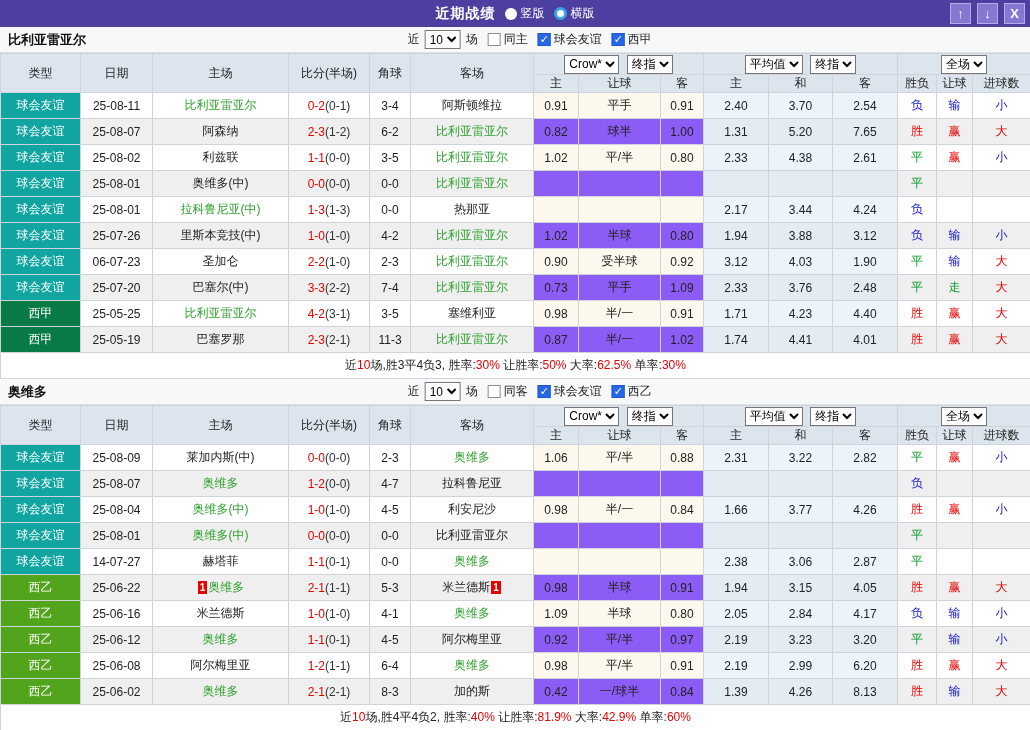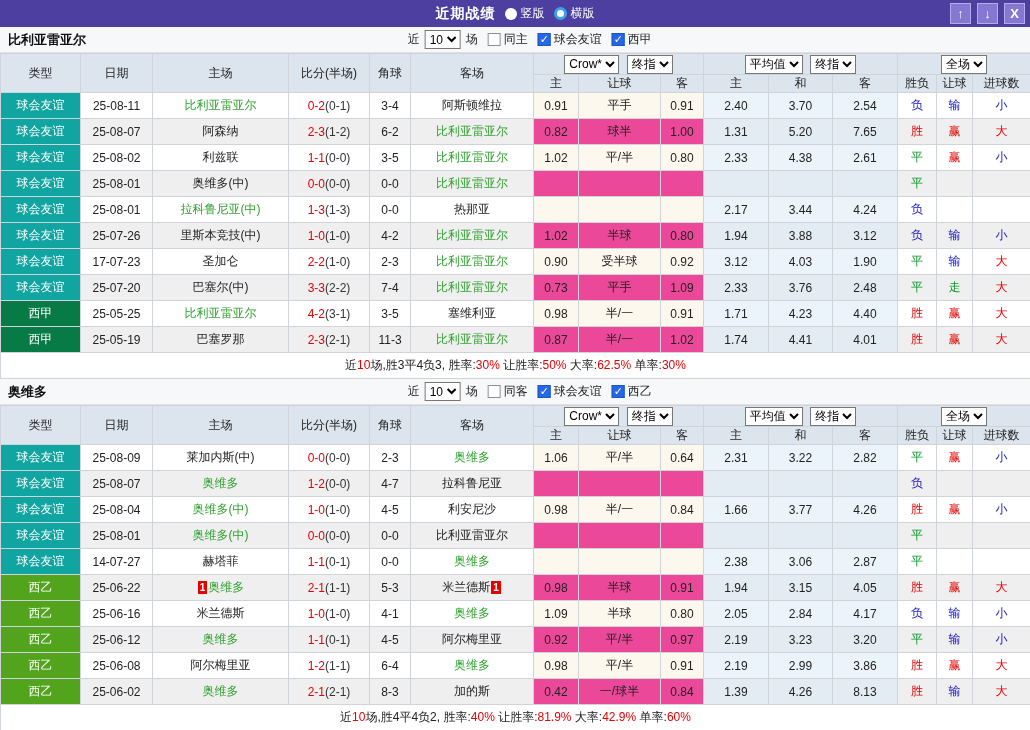--- a/index.html
+++ b/index.html
@@ -37,21 +37,21 @@
   th, td { border: 1px solid #cfd4da; text-align: center; vertical-align: middle;
     padding: 0; font-size: 12px; white-space: nowrap; overflow: hidden; }
   thead th { background: #dce5ee; font-weight: normal; color: #222; }
   .hrow1 th { height: 21px; }
   .hrow2 th { height: 17px; }
   tbody td { height: 26px; }
   tr.odd  td { background: #fff; }
   tr.even td { background: #efefef; }
   td.c-type { color: #fff; }
   tr.odd  td.c-hc  { background: #fdf8ee; }
-  tr.even td.c-hc  { background: #ec4899; }
+  tr.even td.c-hc  { background: #8b5cf6; }
   tr.odd  td.c-avg { background: #eaf4fa; }
   tr.even td.c-avg { background: #e2ecf2; }
   .s-main { color: #e60000; }
   .s-half { color: #333; }
   .flag { background: #e60000; color: #fff; font-size: 10px; font-weight: bold;
     padding: 0 2px; margin: 0 1px; display: inline-block; line-height: 13px; }
   tfoot td { height: 26px; background: #fff; color: #222; border: 1px solid #cfd4da; }
   .sum-r { color: #e60000; }
 </style>
 </head>
@@ -239,21 +239,21 @@
           <td class="c-hc">0.80</td>
           <td class="c-avg">1.94</td>
           <td class="c-avg">3.88</td>
           <td class="c-avg">3.12</td>
           <td style="color: rgb(20, 20, 204);">负</td>
           <td style="color: rgb(20, 20, 204);">输</td>
           <td style="color: rgb(20, 20, 204);">小</td>
         </tr>
         <tr class="odd">
           <td class="c-type" style="background: rgb(17, 165, 161);">球会友谊</td>
-          <td>17-07-23</td>
+          <td>06-07-23</td>
           <td><span>圣加仑</span></td>
           <td><span class="s-main">2-2</span><span class="s-half">(1-0)</span></td>
           <td>2-3</td>
           <td><span style="color: rgb(47, 161, 47);">比利亚雷亚尔</span></td>
           <td class="c-hc">0.90</td>
           <td class="c-hc">受半球</td>
           <td class="c-hc">0.92</td>
           <td class="c-avg">3.12</td>
           <td class="c-avg">4.03</td>
           <td class="c-avg">1.90</td>
@@ -389,21 +389,21 @@
     <tbody>
         <tr class="odd">
           <td class="c-type" style="background: rgb(17, 165, 161);">球会友谊</td>
           <td>25-08-09</td>
           <td><span>莱加内斯(中)</span></td>
           <td><span class="s-main">0-0</span><span class="s-half">(0-0)</span></td>
           <td>2-3</td>
           <td><span style="color: rgb(47, 161, 47);">奥维多</span></td>
           <td class="c-hc">1.06</td>
           <td class="c-hc">平/半</td>
-          <td class="c-hc">0.64</td>
+          <td class="c-hc">0.88</td>
           <td class="c-avg">2.31</td>
           <td class="c-avg">3.22</td>
           <td class="c-avg">2.82</td>
           <td style="color: rgb(8, 153, 41);">平</td>
           <td style="color: rgb(230, 0, 0);">赢</td>
           <td style="color: rgb(20, 20, 204);">小</td>
         </tr>
         <tr class="even">
           <td class="c-type" style="background: rgb(17, 165, 161);">球会友谊</td>
           <td>25-08-07</td>
@@ -528,21 +528,21 @@
           <td>25-06-08</td>
           <td><span>阿尔梅里亚</span></td>
           <td><span class="s-main">1-2</span><span class="s-half">(1-1)</span></td>
           <td>6-4</td>
           <td><span style="color: rgb(47, 161, 47);">奥维多</span></td>
           <td class="c-hc">0.98</td>
           <td class="c-hc">平/半</td>
           <td class="c-hc">0.91</td>
           <td class="c-avg">2.19</td>
           <td class="c-avg">2.99</td>
-          <td class="c-avg">3.86</td>
+          <td class="c-avg">6.20</td>
           <td style="color: rgb(230, 0, 0);">胜</td>
           <td style="color: rgb(230, 0, 0);">赢</td>
           <td style="color: rgb(230, 0, 0);">大</td>
         </tr>
         <tr class="even">
           <td class="c-type" style="background: rgb(83, 164, 29);">西乙</td>
           <td>25-06-02</td>
           <td><span style="color: rgb(47, 161, 47);">奥维多</span></td>
           <td><span class="s-main">2-1</span><span class="s-half">(2-1)</span></td>
           <td>8-3</td>

